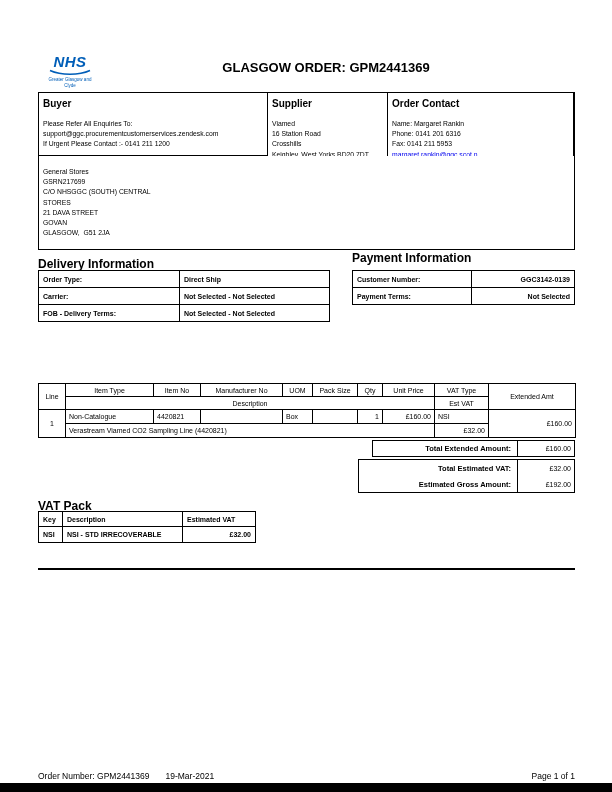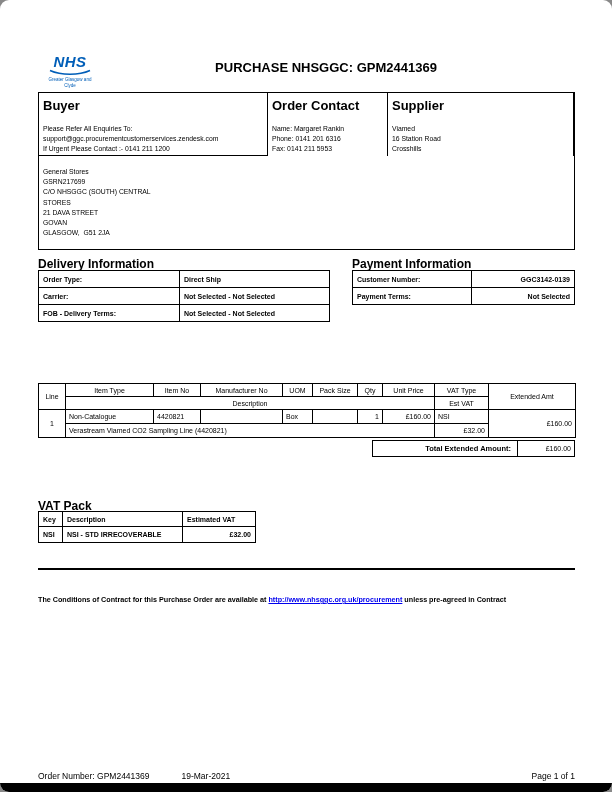--- a/index.html
+++ b/index.html
@@ -1,20 +1,19 @@
 <!DOCTYPE html>
 <html style="--nhs-blue: #005EB8; --link-blue: #0000EE;"><head>
 <meta charset="utf-8">
 <style>
   html,body { margin:0; padding:0; background:#888; }
   .page {
     position:relative; width:612px; height:792px; margin:0 auto;
     background:#fff; font-family:"Liberation Sans", sans-serif; color:#000;
     overflow:hidden;
-    border-radius:9px;
   }
   .abs { position:absolute; }
 
   
   .logo { left:44px; top:54px; width:52px; text-align:center; }
   .nhs-word { font-size:15px; font-weight:bold; font-style:italic; color:var(--nhs-blue); letter-spacing:0.5px; line-height:1; }
   .nhs-swoosh { display:block; margin:0 auto; }
   .nhs-board { font-size:4.5px; color:var(--nhs-blue); line-height:1.3; margin-top:1px; }
 
   
@@ -22,21 +21,21 @@
 
   
   .header-box {
     left:38px; top:92px; width:537px; height:158px;
     border:1.5px solid #000; box-sizing:border-box;
     display:grid; grid-template-columns:229px 120px 1fr; grid-template-rows:63px 1fr;
   }
   .hcell { border-right:1.5px solid #000; border-bottom:1.5px solid #000; padding:3px 4px; font-size:6.8px; line-height:1.5; overflow:hidden; box-sizing:border-box; }
   .hcell.lastcol { border-right:none; }
   .hcell.lastrow { border-bottom:none; }
-  .cell-h { font-size:13px; font-weight:bold; }
+  .cell-h { font-size:10px; font-weight:bold; }
   .cell-gap { height:8px; }
   .pre { white-space:pre-wrap; }
   .od-row { display:flex; justify-content:space-between; align-items:baseline; }
   .od-val { font-size:7px; font-weight:normal; }
   .email-link { display:block; width:86px; word-break:break-all; color:var(--link-blue); text-decoration:underline; }
 
   
   .sec-title { font-size:12px; font-weight:bold; }
   .info-table { border:1.5px solid #000; box-sizing:border-box; font-size:7px; font-weight:bold; }
   .info-row { display:flex; border-bottom:1px solid #000; height:16px; align-items:center; }
@@ -70,65 +69,65 @@
   table.vat { left:38px; top:511px; border-collapse:collapse; table-layout:fixed; border:1.5px solid #000; font-size:7px; font-weight:bold; }
   table.vat td { border:1px solid #000; padding:1px 4px; white-space:nowrap; }
   table.vat td.rt { text-align:right; }
 
   .rule { left:38px; top:568px; width:537px; height:1.5px; background:#000; }
 
   .conditions { left:38px; top:595px; width:537px; font-size:7.2px; font-weight:bold; }
   .conditions a { color:var(--link-blue); text-decoration:underline; }
 
   .footer { left:38px; top:771px; width:537px; display:flex; font-size:8.5px; }
-  .footer .f-left { display:flex; gap:32px; }
+  .footer .f-left { display:flex; gap:16px; }
   .footer .f-right { margin-left:auto; }
 
   .bottom-bar { left:0; top:783px; width:612px; height:9px; background:#000; }
 </style>
 </head>
 <body>
 
 <div class="page">
 
   <div class="abs logo">
     <div class="nhs-word">NHS</div>
     <svg class="nhs-swoosh" width="42" height="7" viewBox="0 0 42 7">
       <path d="M1 1.5 C 12 6.5, 30 6.5, 41 1.5" stroke="#005EB8" fill="none" stroke-width="1.4"></path>
     </svg>
     <div class="nhs-board">Greater Glasgow and Clyde</div>
   </div>
 
-  <div class="abs title">PURCHASE NHSGGC: GPM2441369</div>
+  <div class="abs title">GLASGOW ORDER: GPM2441369</div>
 
   <div class="abs header-box">
     <div class="hcell">
       <div class="cell-h">Buyer</div>
       <div class="cell-gap"></div>
       <div>Please Refer All Enquiries To:</div>
       <div>support@ggc.procurementcustomerservices.zendesk.com</div>
       <div>If Urgent Please Contact :- 0141 211 1200</div>
       <div>.. .</div>
-    </div>
-    <div class="hcell lastrow">
-      <div class="cell-h">Order Contact</div>
-      <div class="cell-gap"></div>
-      <div>Name: Margaret Rankin</div>
-      <div>Phone: 0141 201 6316</div>
-      <div>Fax: 0141 211 5953</div>
-      <a class="email-link" href="#">margaret.rankin@ggc.scot.nhs.uk</a>
     </div>
     <div class="hcell lastrow">
       <div class="cell-h">Supplier</div>
       <div class="cell-gap"></div>
       <div>Viamed</div>
       <div>16 Station Road</div>
       <div>Crosshills</div>
       <div>Keighley, West Yorks BD20 7DT</div>
       <div>Fax: 01535 635 682</div>
+    </div>
+    <div class="hcell lastrow">
+      <div class="cell-h">Order Contact</div>
+      <div class="cell-gap"></div>
+      <div>Name: Margaret Rankin</div>
+      <div>Phone: 0141 201 6316</div>
+      <div>Fax: 0141 211 5953</div>
+      <a class="email-link" href="#">margaret.rankin@ggc.scot.nhs.uk</a>
     </div>
     <div class="hcell lastcol lastrow">
       <div class="cell-gap"></div>
       <div>General Stores</div>
       <div>GSRN217699</div>
       <div>C/O NHSGGC (SOUTH) CENTRAL</div>
       <div>STORES</div>
       <div>21 DAVA STREET</div>
       <div>GOVAN</div>
       <div class="pre">GLASGOW,  G51 2JA</div>
@@ -144,21 +143,21 @@
     <div class="info-row">
       <div class="info-label">Carrier:</div>
       <div class="info-value">Not Selected  - Not Selected</div>
     </div>
     <div class="info-row">
       <div class="info-label">FOB - Delivery Terms:</div>
       <div class="info-value">Not Selected  - Not Selected</div>
     </div>
   </div>
 
-  <div class="abs sec-title" style="left:352px; top:257px;">Payment Information</div>
+  <div class="abs sec-title" style="left:352px; top:251px;">Payment Information</div>
   <div class="abs info-table pay-table">
     <div class="info-row">
       <div class="info-label">Customer Number:</div>
       <div class="info-value">GGC3142-0139</div>
     </div>
     <div class="info-row">
       <div class="info-label">Payment Terms:</div>
       <div class="info-value">Not Selected</div>
     </div>
   </div>
@@ -211,20 +210,30 @@
     </tr>
   </tbody>
     </table>
 
   <div class="abs tot-box tot1">
     <div class="tot-row">
       <div class="tot-label">Total Extended Amount:</div>
       <div class="tot-value">£160.00</div>
     </div>
   </div>
+  <div class="abs tot-box tot2">
+    <div class="tot-row">
+      <div class="tot-label">Total Estimated VAT:</div>
+      <div class="tot-value">£32.00</div>
+    </div>
+    <div class="tot-row">
+      <div class="tot-label">Estimated Gross Amount:</div>
+      <div class="tot-value">£192.00</div>
+    </div>
+  </div>
 
   <div class="abs sec-title" style="left:38px; top:499px;">VAT Pack</div>
   <table class="abs vat">
     <colgroup>
         <col style="width:24px">
         <col style="width:120px">
         <col style="width:73px">
       </colgroup>
     <tbody>
         <tr style="height:15px;">
@@ -235,23 +244,20 @@
     <tr style="height:16px;">
       <td>NSI</td>
       <td>NSI - STD IRRECOVERABLE</td>
       <td class="rt">£32.00</td>
     </tr>
   </tbody>
     </table>
 
   <div class="abs rule"></div>
 
-  <div class="abs conditions">
-    <span>The Conditions of Contract for this Purchase Order are available at </span><a href="#">http://www.nhsggc.org.uk/procurement</a><span> unless pre-agreed in Contract</span>
-  </div>
 
   <div class="abs footer">
     <div class="f-left">
       <span>Order Number: GPM2441369</span>
       <span>19-Mar-2021</span>
     </div>
     <div class="f-right">Page 1 of 1</div>
   </div>
 
   <div class="abs bottom-bar"></div>

